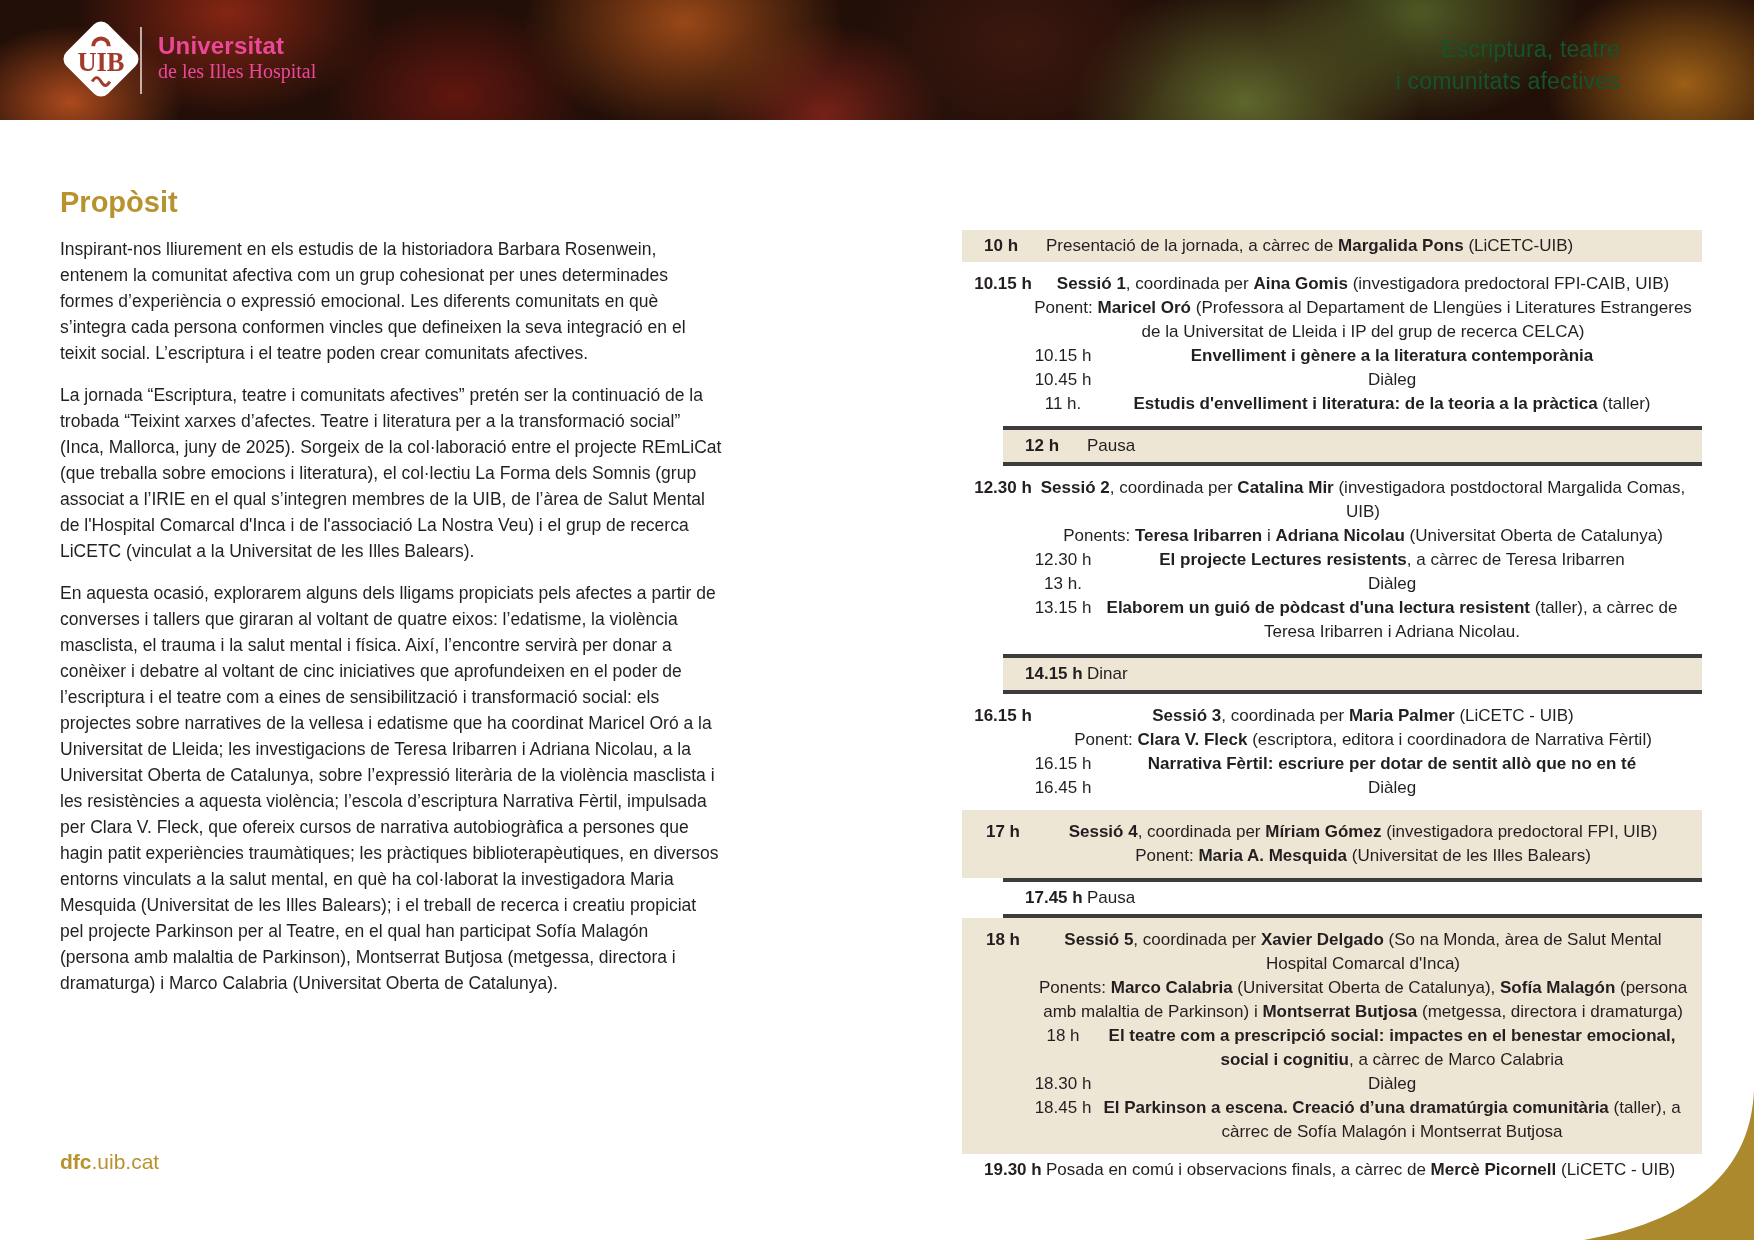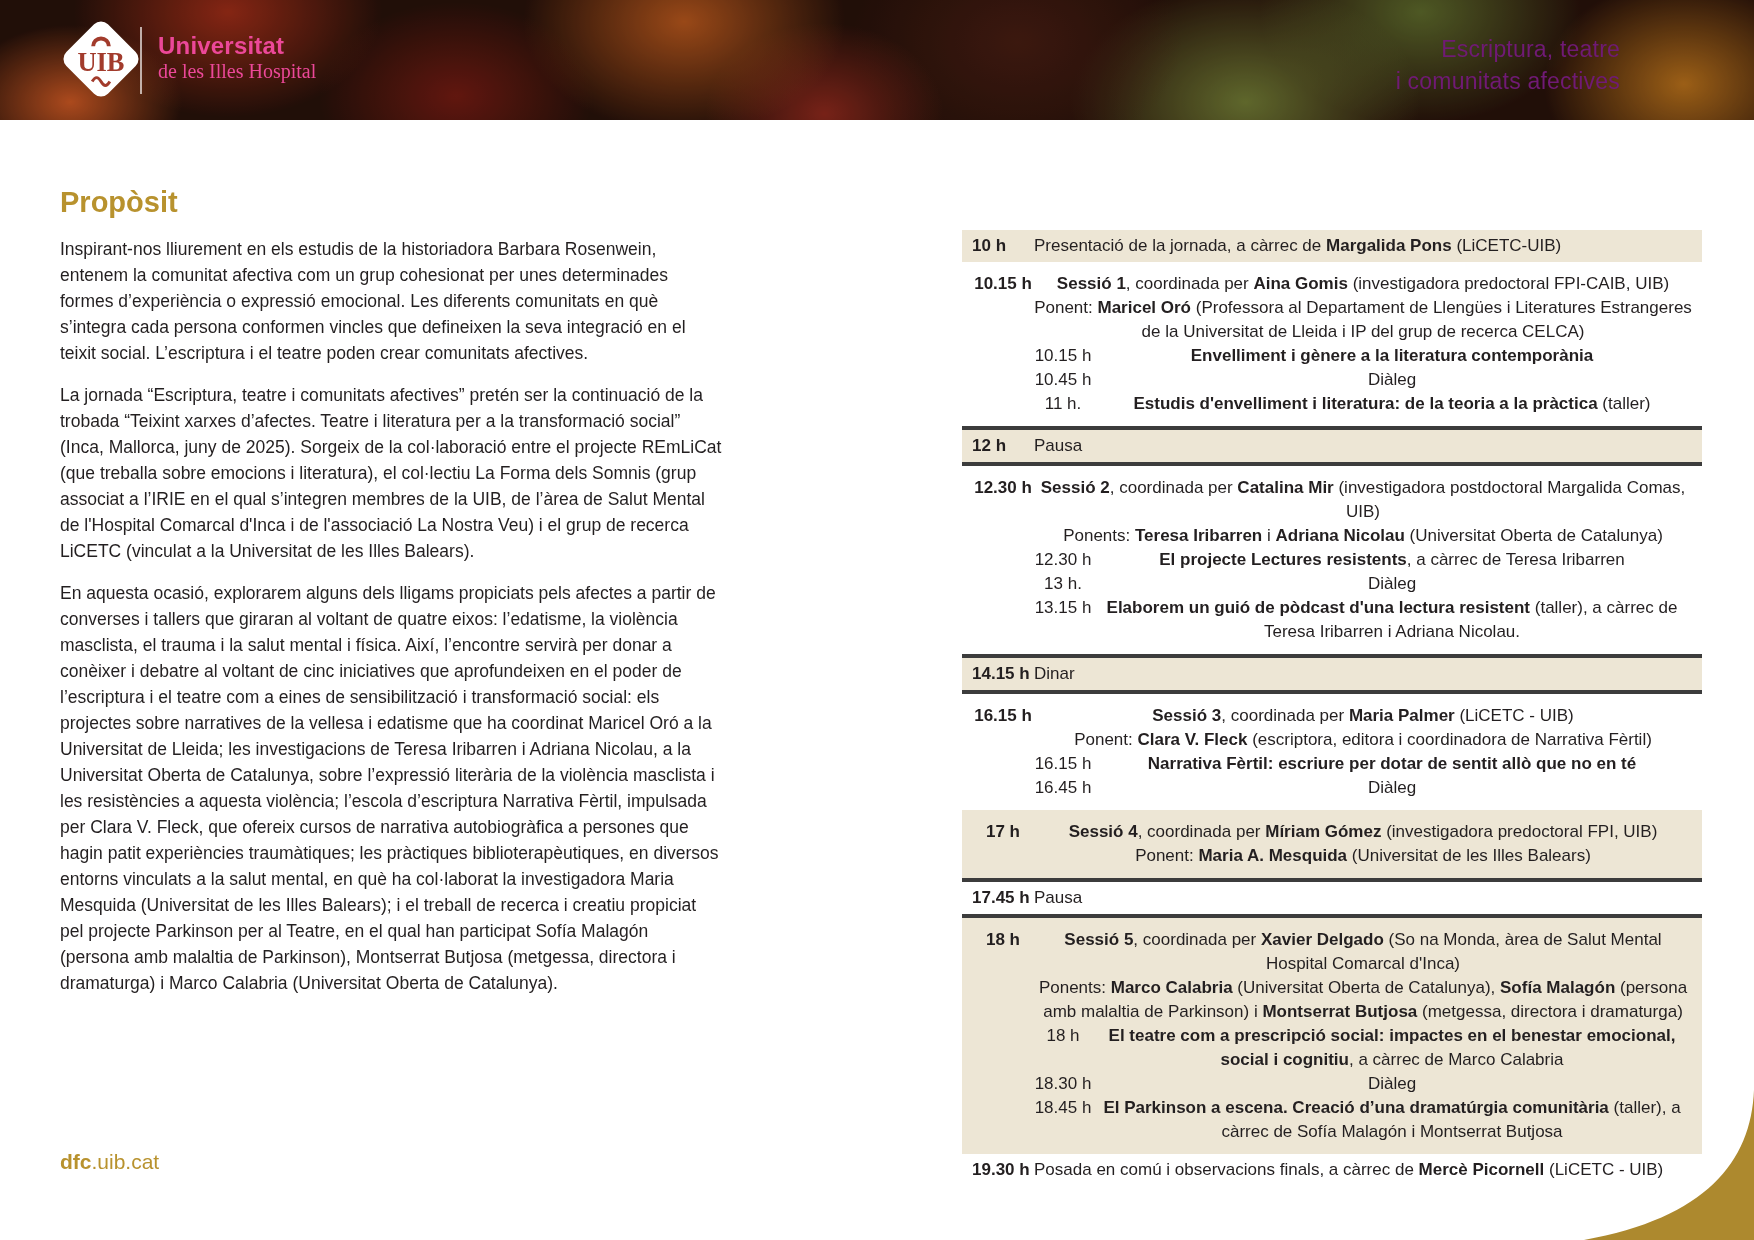--- a/index.html
+++ b/index.html
@@ -27,37 +27,37 @@
   .band::after{content:"";position:absolute;inset:0;background:rgba(24,10,5,.18);}
 
   .uib-logo{position:absolute;left:52px;top:10px;z-index:3;}
   .logo-stroke{stroke:var(--logo-red);}
   .logo-fill{fill:var(--logo-red);}
   .brand-sep{position:absolute;left:140px;top:27px;width:2px;height:67px;background:rgba(255,255,255,.65);z-index:3;}
   .brand-text{position:absolute;left:158px;top:33px;z-index:3;color:#ec4899;}
   .brand-name{font-size:24px;font-weight:bold;letter-spacing:.2px;line-height:26px;}
   .brand-sub{font-family:"Liberation Serif",serif;font-size:20px;line-height:24px;}
   .event-title{
-    position:absolute;right:134px;top:33px;z-index:3;color:#701a75;text-align:right;
+    position:absolute;right:134px;top:33px;z-index:3;color:#14532d;text-align:right;
     font-size:23px;line-height:32px;font-weight:normal;letter-spacing:.2px;
   }
 
   
   .left-col{position:absolute;left:60px;top:186px;width:662px;}
   .left-col h1{
     margin:0 0 18px 0;font-size:29px;line-height:32px;font-weight:bold;color:var(--gold);
   }
   .left-col p{margin:0 0 16px 0;font-size:17.5px;line-height:26px;}
 
   
   .schedule{position:absolute;left:962px;top:230px;width:740px;font-size:17px;line-height:24px;}
-  .srow{display:flex;padding:4px 10px;box-sizing:border-box;}
+  .srow{display:flex;padding:4px 22px;box-sizing:border-box;}
   .srow.block{padding:10px 10px;text-align:center;}
   .srow.shaded{background:var(--beige);}
-  .srow.ruled{border-top:4px solid var(--rule);border-bottom:4px solid var(--rule);}
+  .srow.ruled{border-top:4px solid var(--rule);border-bottom:4px solid var(--rule);margin-left:41px;}
   .srow.last{}
   .stime{width:62px;flex:none;font-weight:bold;}
   .sbody{flex:1;min-width:0;}
   .sline{margin:0;}
   .ssub{display:flex;}
   .ssub-time{width:58px;flex:none;}
   .ssub-text{flex:1;min-width:0;}
 
   
   .site{position:absolute;left:60px;top:1150px;font-size:21px;color:var(--gold);}

